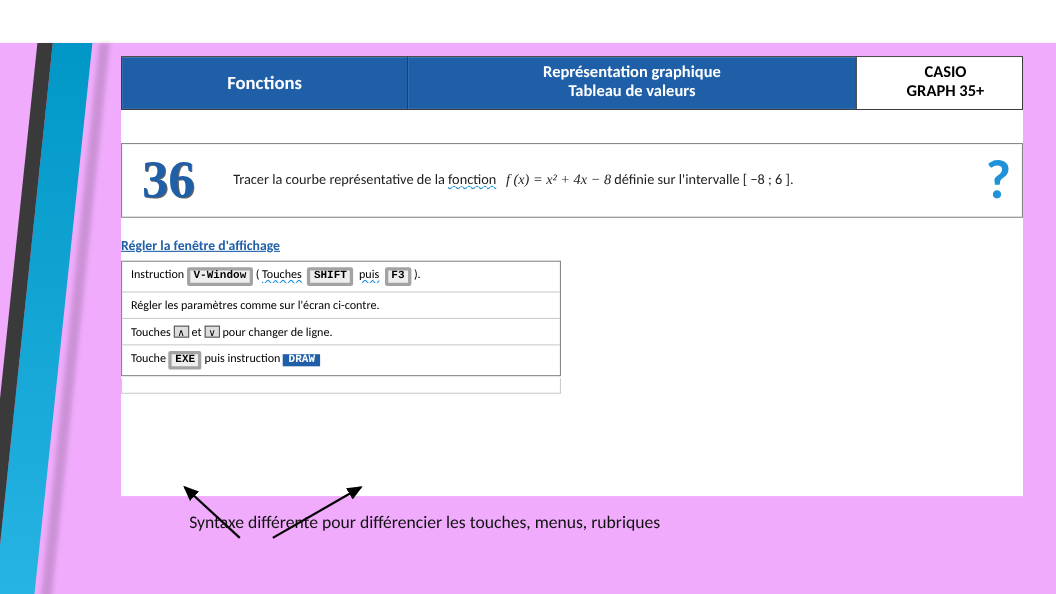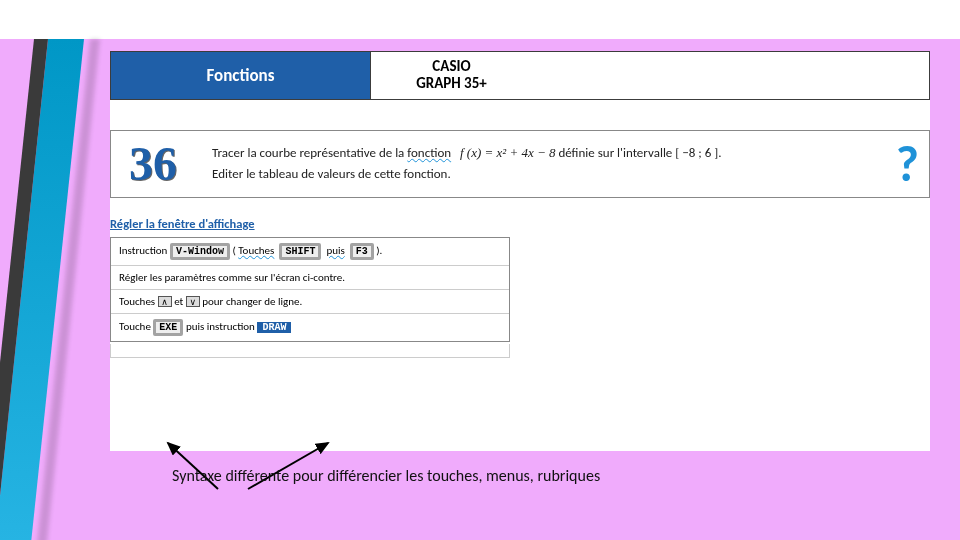--- a/index.html
+++ b/index.html
@@ -76,36 +76,39 @@
 
 <div class="slide">
 
   <div class="accent"></div>
   <div class="accent-shadow"></div>
 
   <div class="doc">
 
     <div class="hdr">
       <div class="c1">Fonctions</div>
+      <div class="c2">
+        <span>Représentation graphique</span><br>
+        <span>Tableau de valeurs</span>
+      </div>
       <div class="c3">
         <span>CASIO</span><br>
         <span>GRAPH 35+</span>
       </div>
     </div>
 
     <div class="pbox">
       <div class="num36">36</div>
       <div class="ptext">
         <span>Tracer la courbe représentative de la </span>
         <span class="squig">fonction</span>
         &nbsp;
         <span class="math">f (x) = x² + 4x − 8</span>
         <span> définie sur l'intervalle </span>
         <span>[ −8 ; 6 ]</span>.<br>
-        <span>Editer le tableau de valeurs de cette fonction.</span>
       </div>
       <div class="qmark">?</div>
     </div>
 
     <div class="sect">Régler la fenêtre d'affichage</div>
 
     <div class="itab">
       <div class="row">
         <span>Instruction </span>
         <span class="key">V-Window</span>

